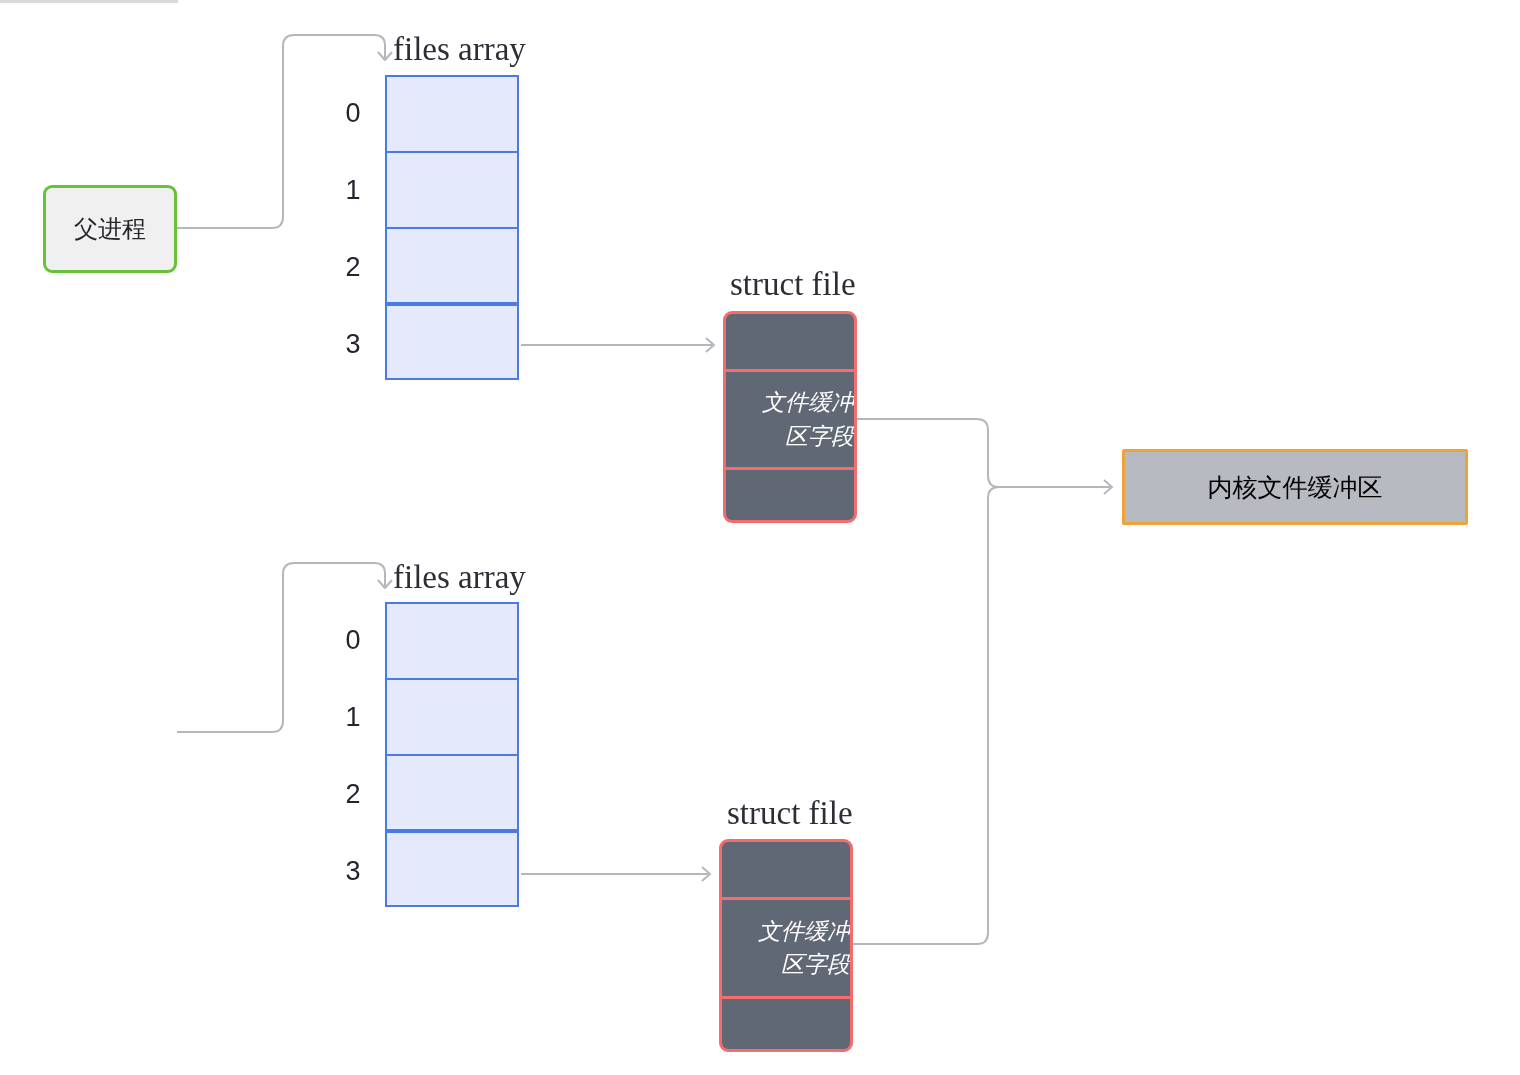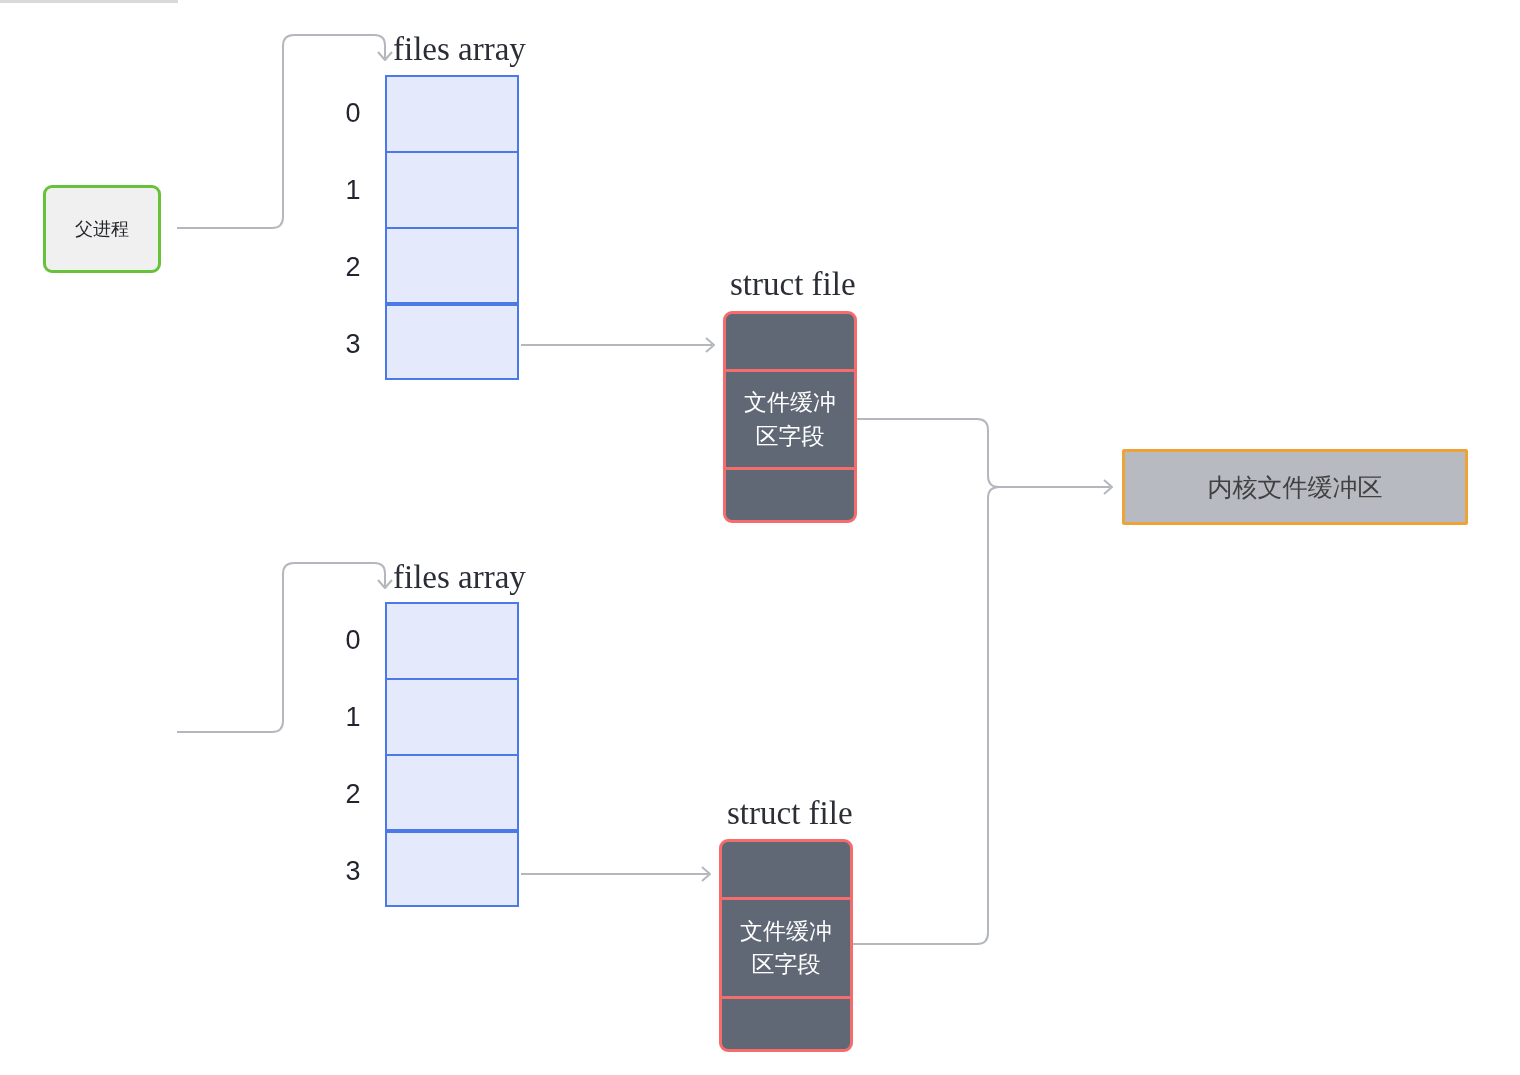--- a/index.html
+++ b/index.html
@@ -18,26 +18,26 @@
   *{margin:0;padding:0;box-sizing:border-box;}
   html,body{background:#ffffff;}
   body{font-family:"Liberation Sans","DejaVu Sans",sans-serif;color:var(--text-dark);}
   .canvas{position:relative;width:1520px;height:1075px;background:#ffffff;overflow:hidden;}
 
   .top-edge{position:absolute;left:0;top:0;width:178px;height:3px;background:#d9d9db;}
 
   .svg-layer{position:absolute;left:0;top:0;width:1520px;height:1075px;pointer-events:none;}
 
   .process-box{
-    position:absolute;width:118px;height:88px;
+    position:absolute;width:134px;height:88px;
     background:var(--process-fill);
     border:3px solid var(--process-border);
     border-radius:9px;
     display:flex;align-items:center;justify-content:center;
-    font-size:18px;color:#24262c;
+    font-size:24px;color:#24262c;
   }
   #parent-box{left:43px;top:185px;}
   #child-box{left:43px;top:689px;}
 
   .flow-label{position:absolute;font-size:33px;color:var(--text-dark);white-space:nowrap;font-family:Liberation Serif, serif;}
   #files-label-top{left:393px;top:31px;}
   #files-label-bottom{left:393px;top:559px;}
   #struct-label-top{left:730px;top:266px;}
   #struct-label-bottom{left:727px;top:795px;}
 
@@ -62,32 +62,32 @@
     background:var(--struct-fill);
     border:3px solid var(--struct-border);
     border-radius:9px;
     display:flex;flex-direction:column;overflow:hidden;
   }
   #struct-top{left:723px;top:311px;height:212px;}
   #struct-bottom{left:719px;top:839px;height:213px;}
   .sf-sec1{height:55px;}
   .sf-sec2{
     flex:1;border-top:3px solid var(--struct-border);border-bottom:3px solid var(--struct-border);
-    display:flex;flex-direction:column;align-items:center;justify-content:center;
-    color:var(--text-light);font-size:23px;line-height:1.45;
+    display:flex;flex-direction:column;align-items:flex-end;justify-content:center;
+    color:var(--text-light);font-size:23px;line-height:1.45;font-style:italic;
   }
   .sf-sec3{height:50px;}
 
   .kernel-box{
     position:absolute;left:1122px;top:449px;width:346px;height:76px;
     background:var(--kernel-fill);
     border:3px solid var(--kernel-border);
     border-radius:2px;
     display:flex;align-items:center;justify-content:center;
-    font-size:25px;color:#404040;
+    font-size:25px;color:#000000;
   }
 </style>
 </head>
 <body>
 
 <div class="canvas">
 
   <div class="top-edge"></div>
 
   <svg class="svg-layer" viewBox="0 0 1520 1075" xmlns="http://www.w3.org/2000/svg">

